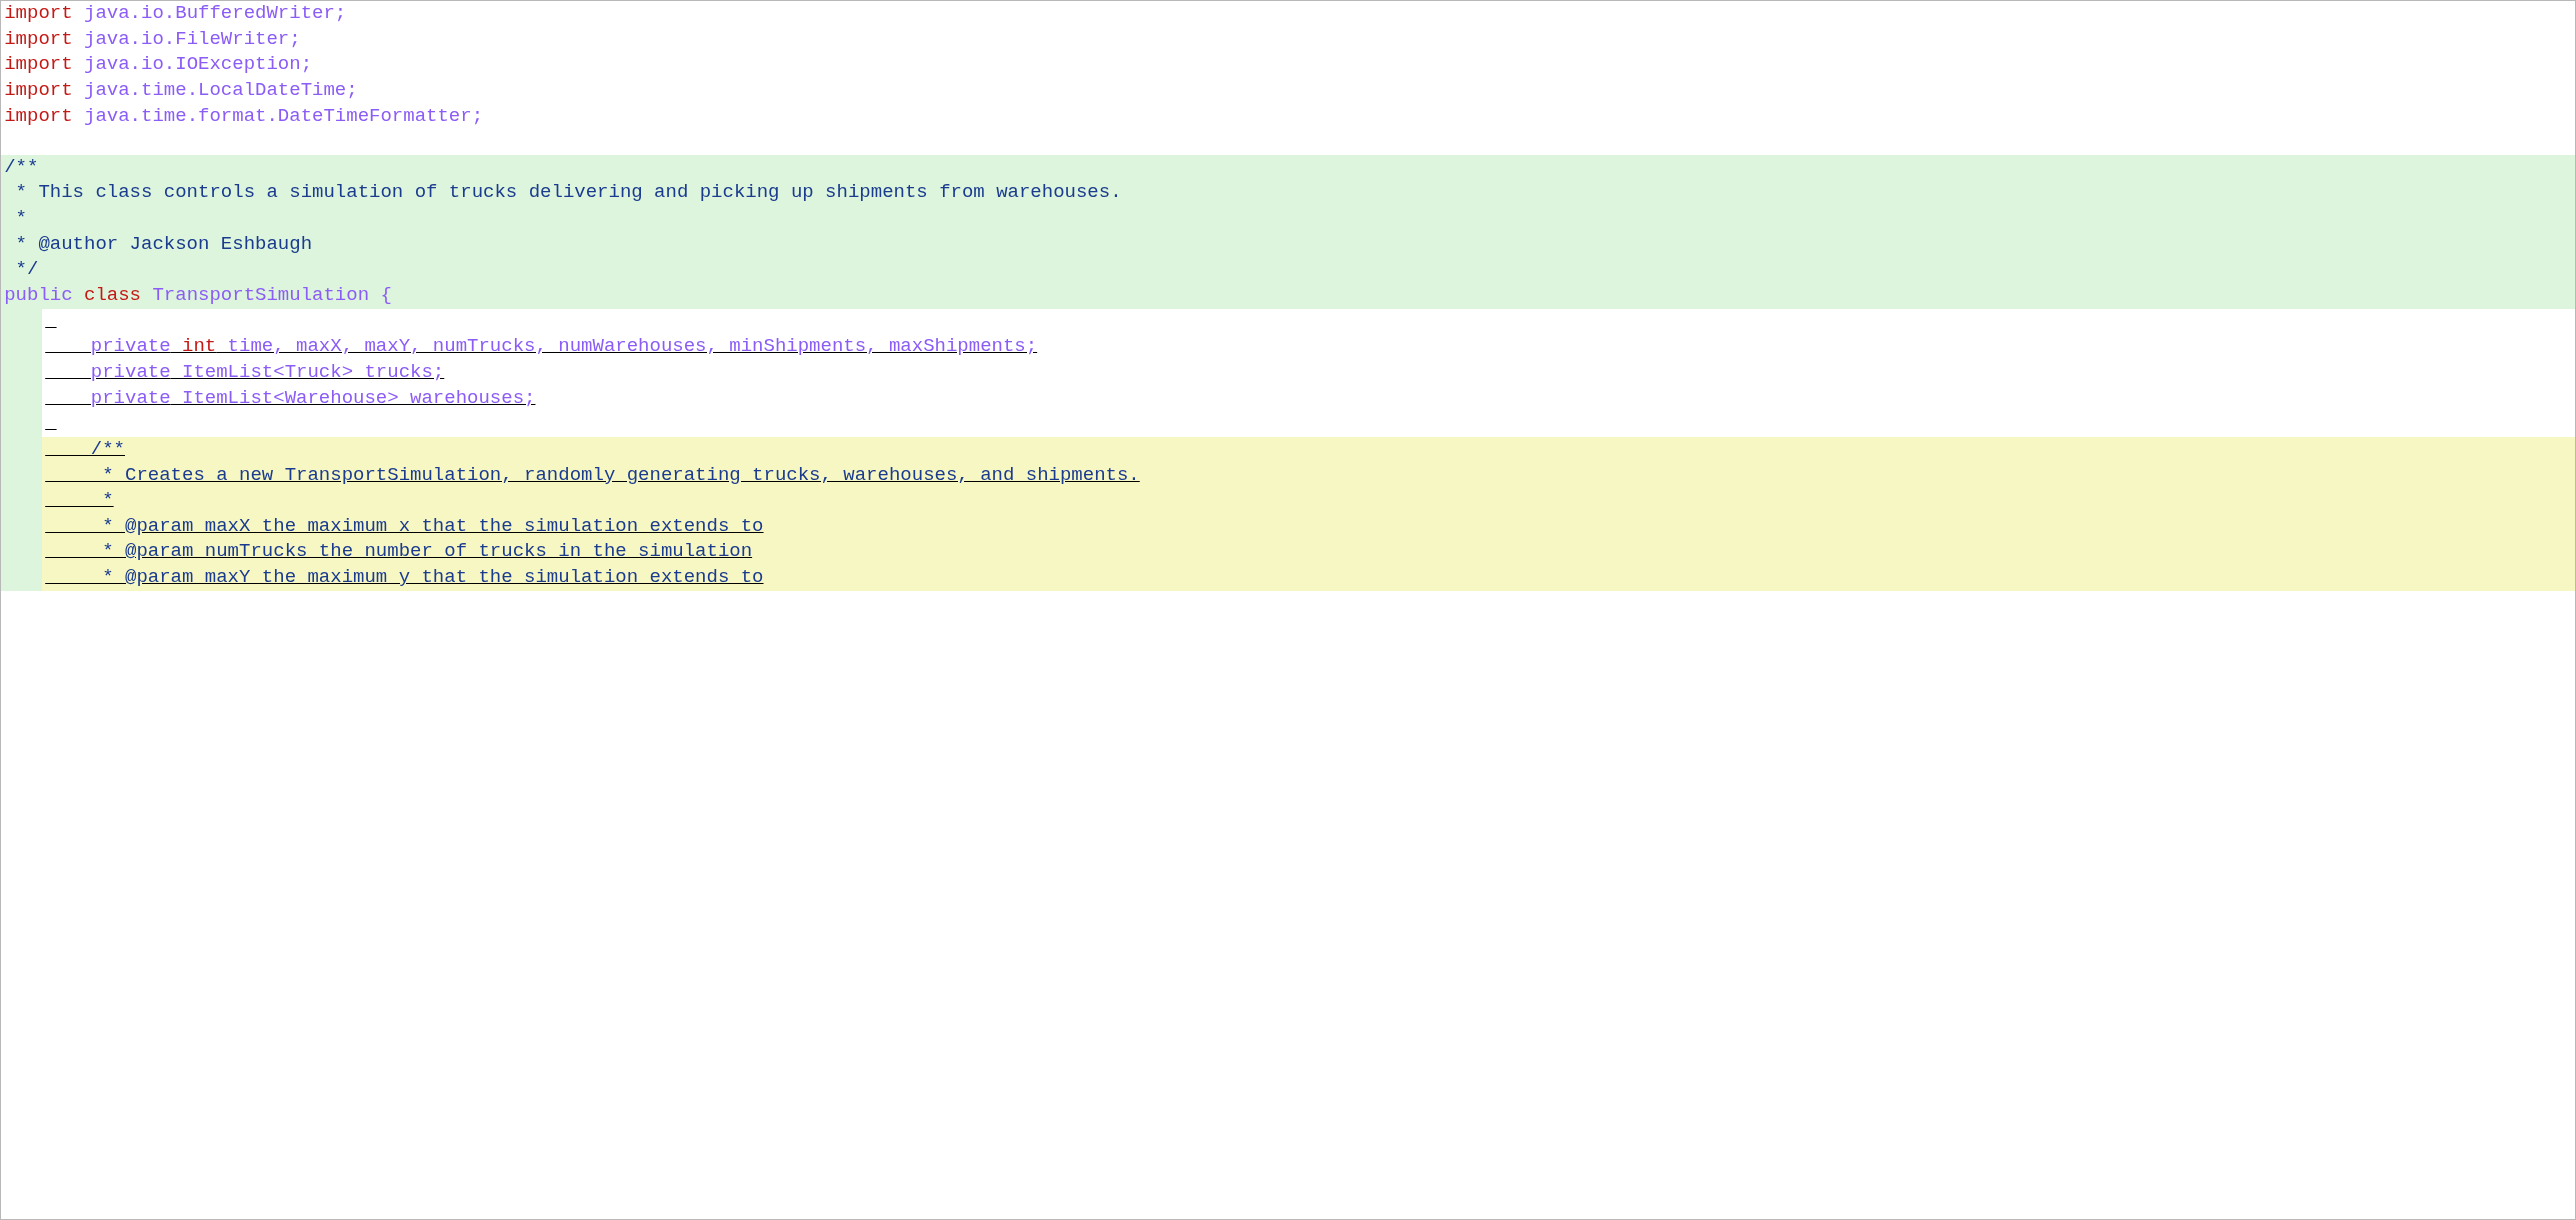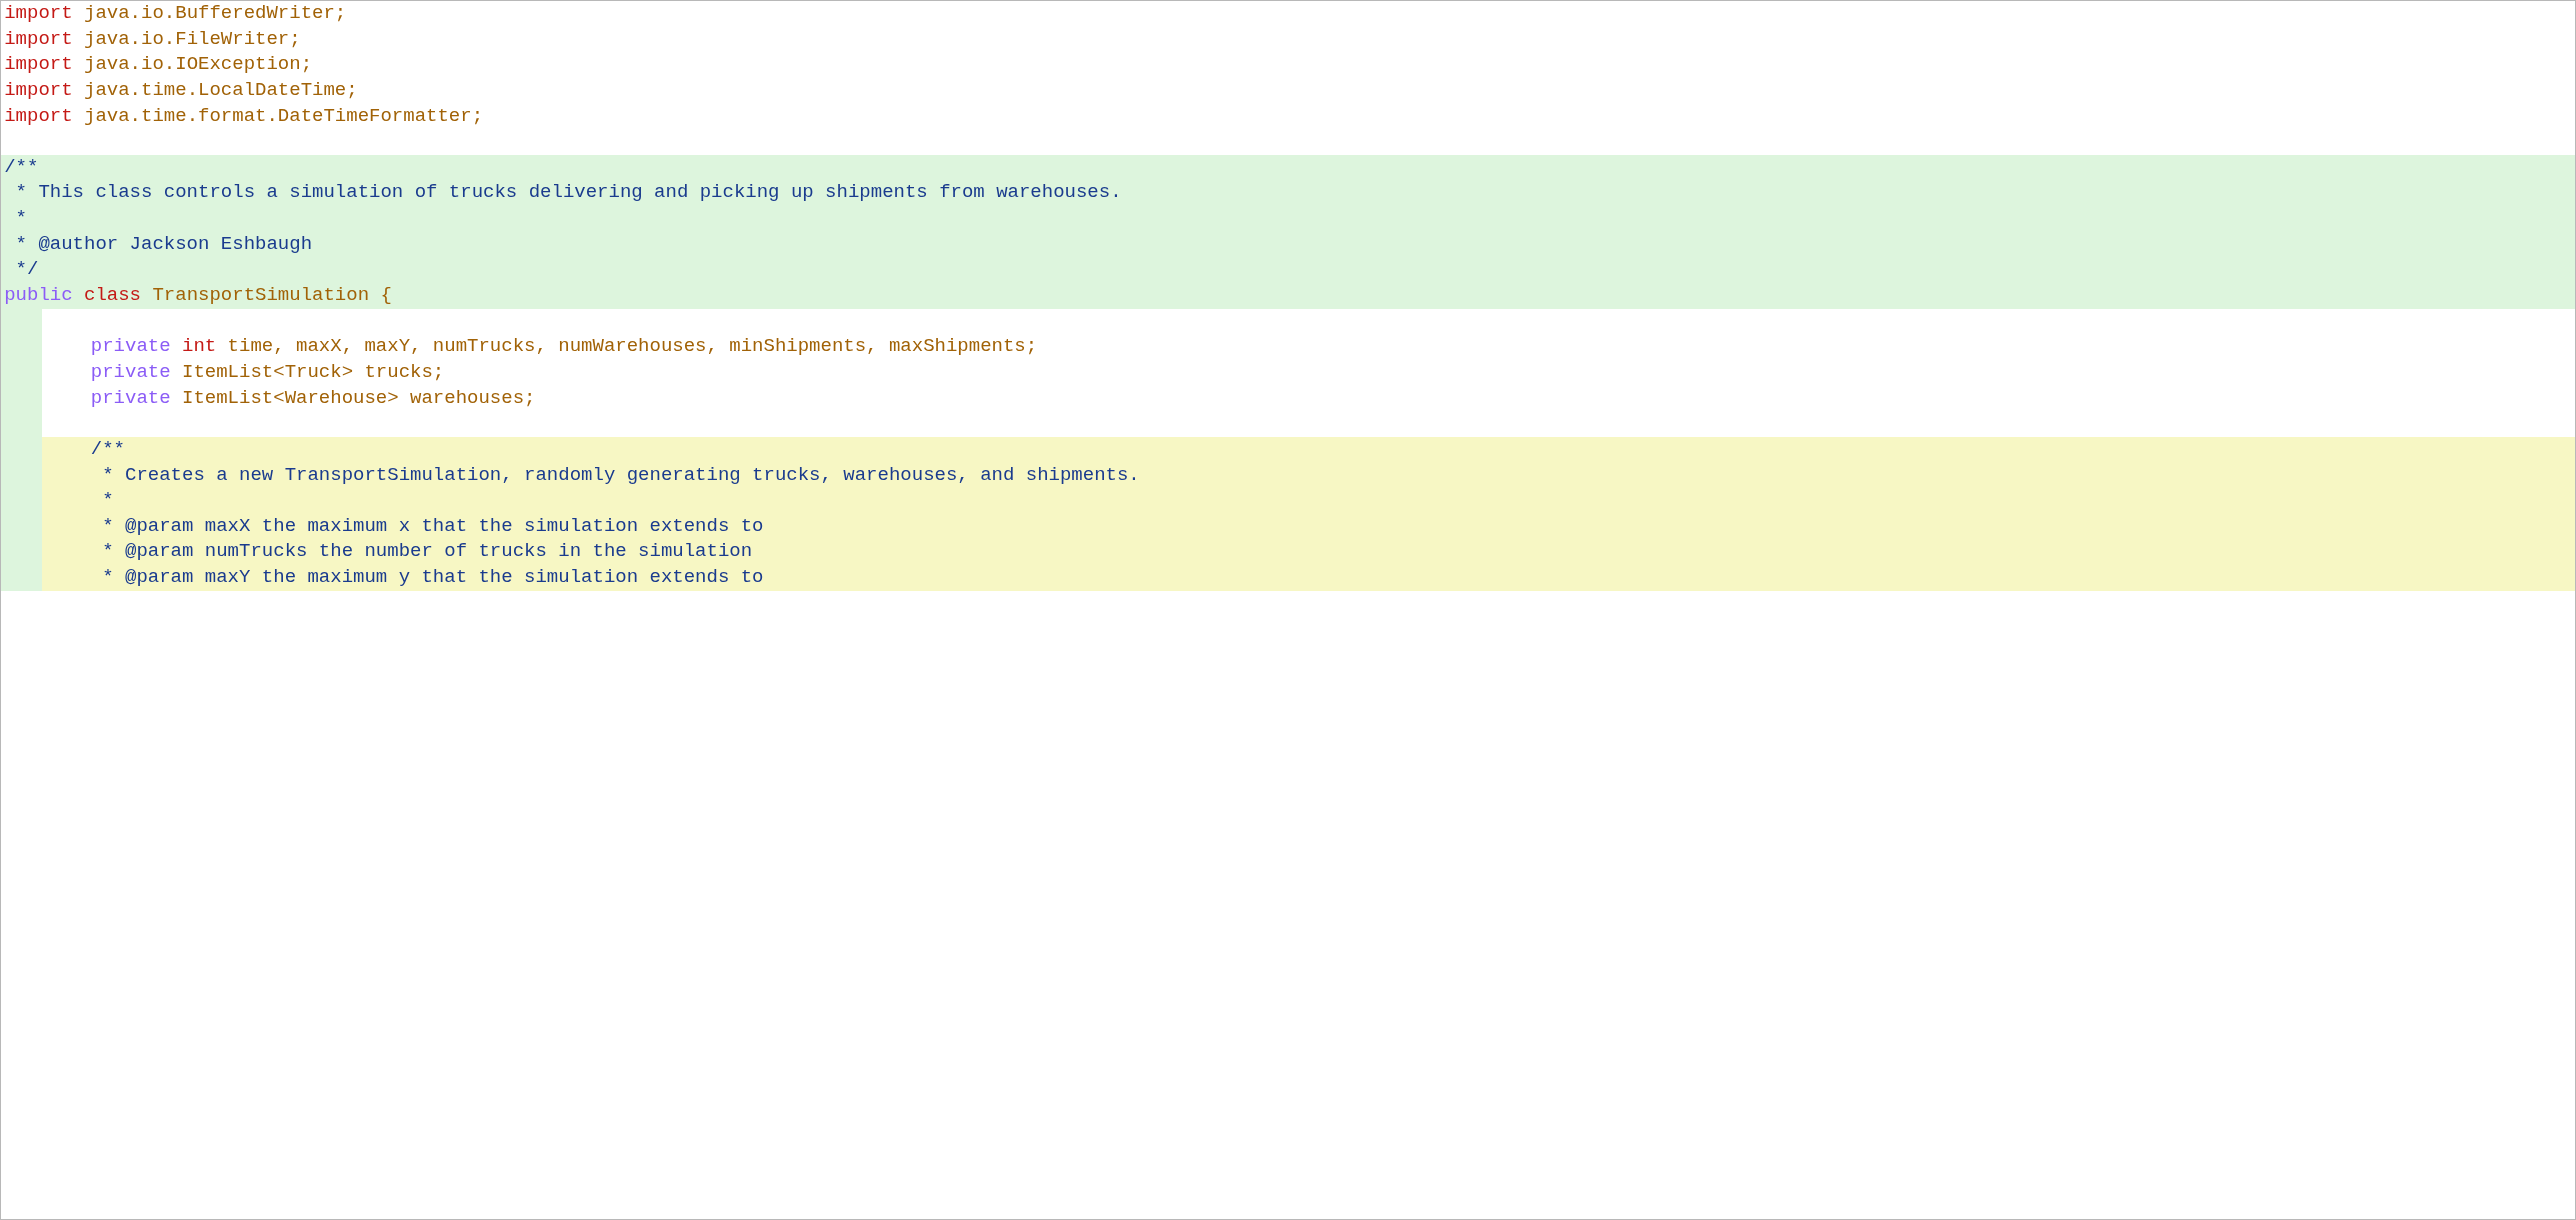--- a/index.html
+++ b/index.html
@@ -27,24 +27,25 @@
   }
   .bg-white {
     background: #ffffff;
   }
   .line {
     white-space: pre;
     padding-left: 3.2px;
   }
   .kw-red { color: #c41a16; text-align: right; }
   .kw-maroon { color: #8b5cf6; }
-  .text-black { color: #a16207; }
+  .text-black { color: #8b5cf6; }
   .text-navy { color: #1a3b8e; }
   .indent-block {
     margin-left: 41px;
+    text-decoration: underline;
   }
 </style>
 </head>
 <body>
 
 <div class="editor">
 
   <div class="bg-white">
     <div class="line"><span class="kw-red">import</span><span class="text-black"> java.io.BufferedWriter;</span></div>
     <div class="line"><span class="kw-red">import</span><span class="text-black"> java.io.FileWriter;</span></div>

